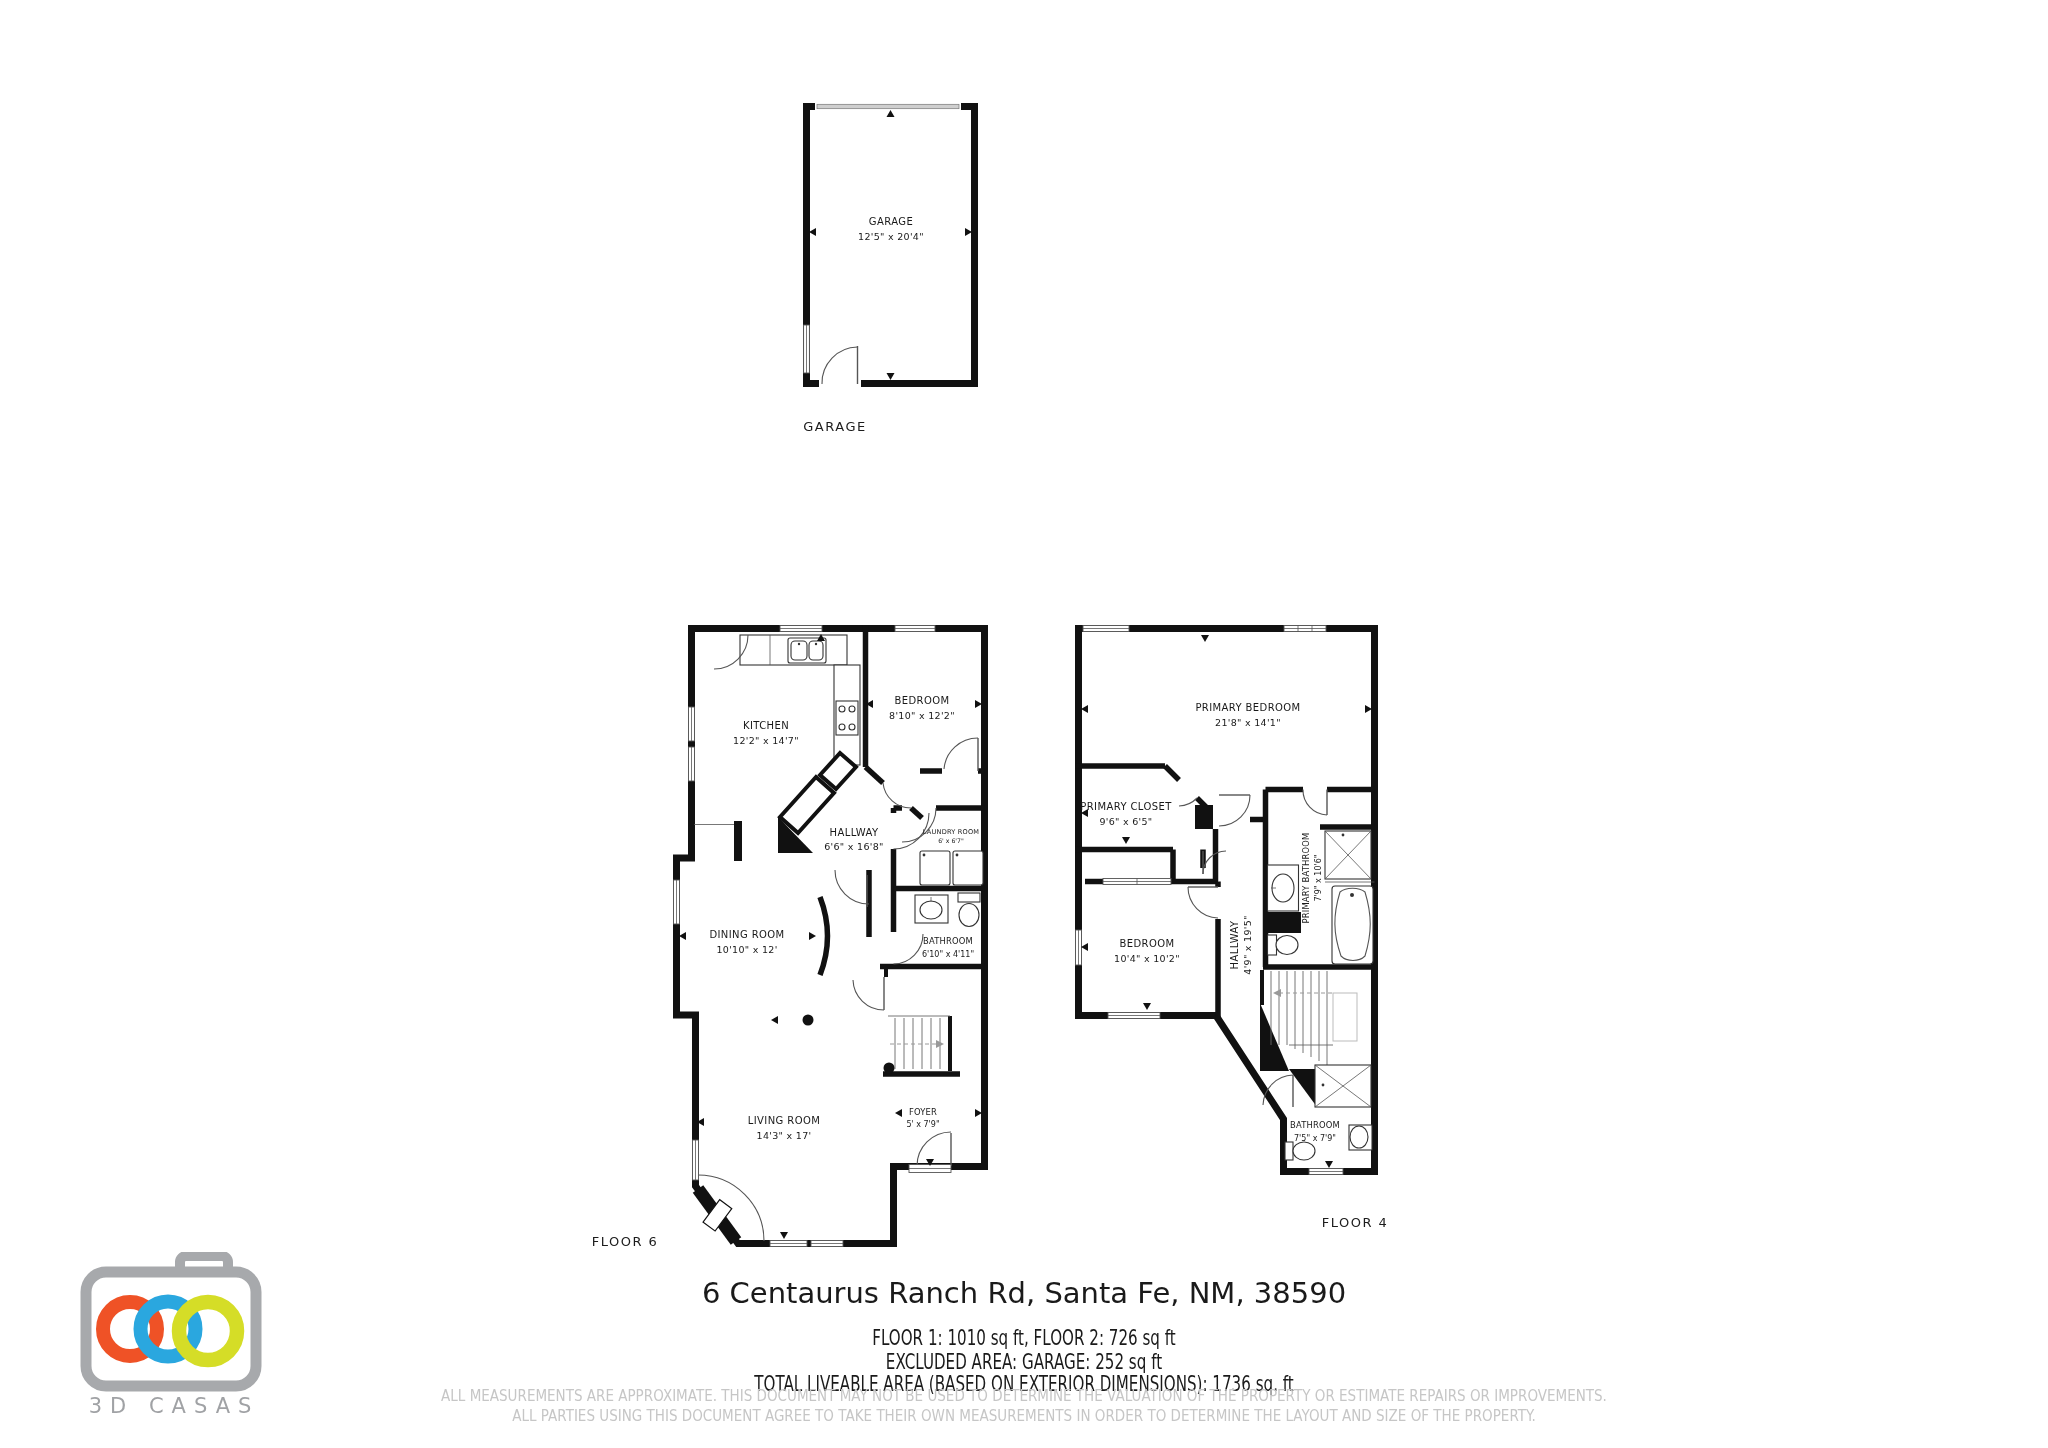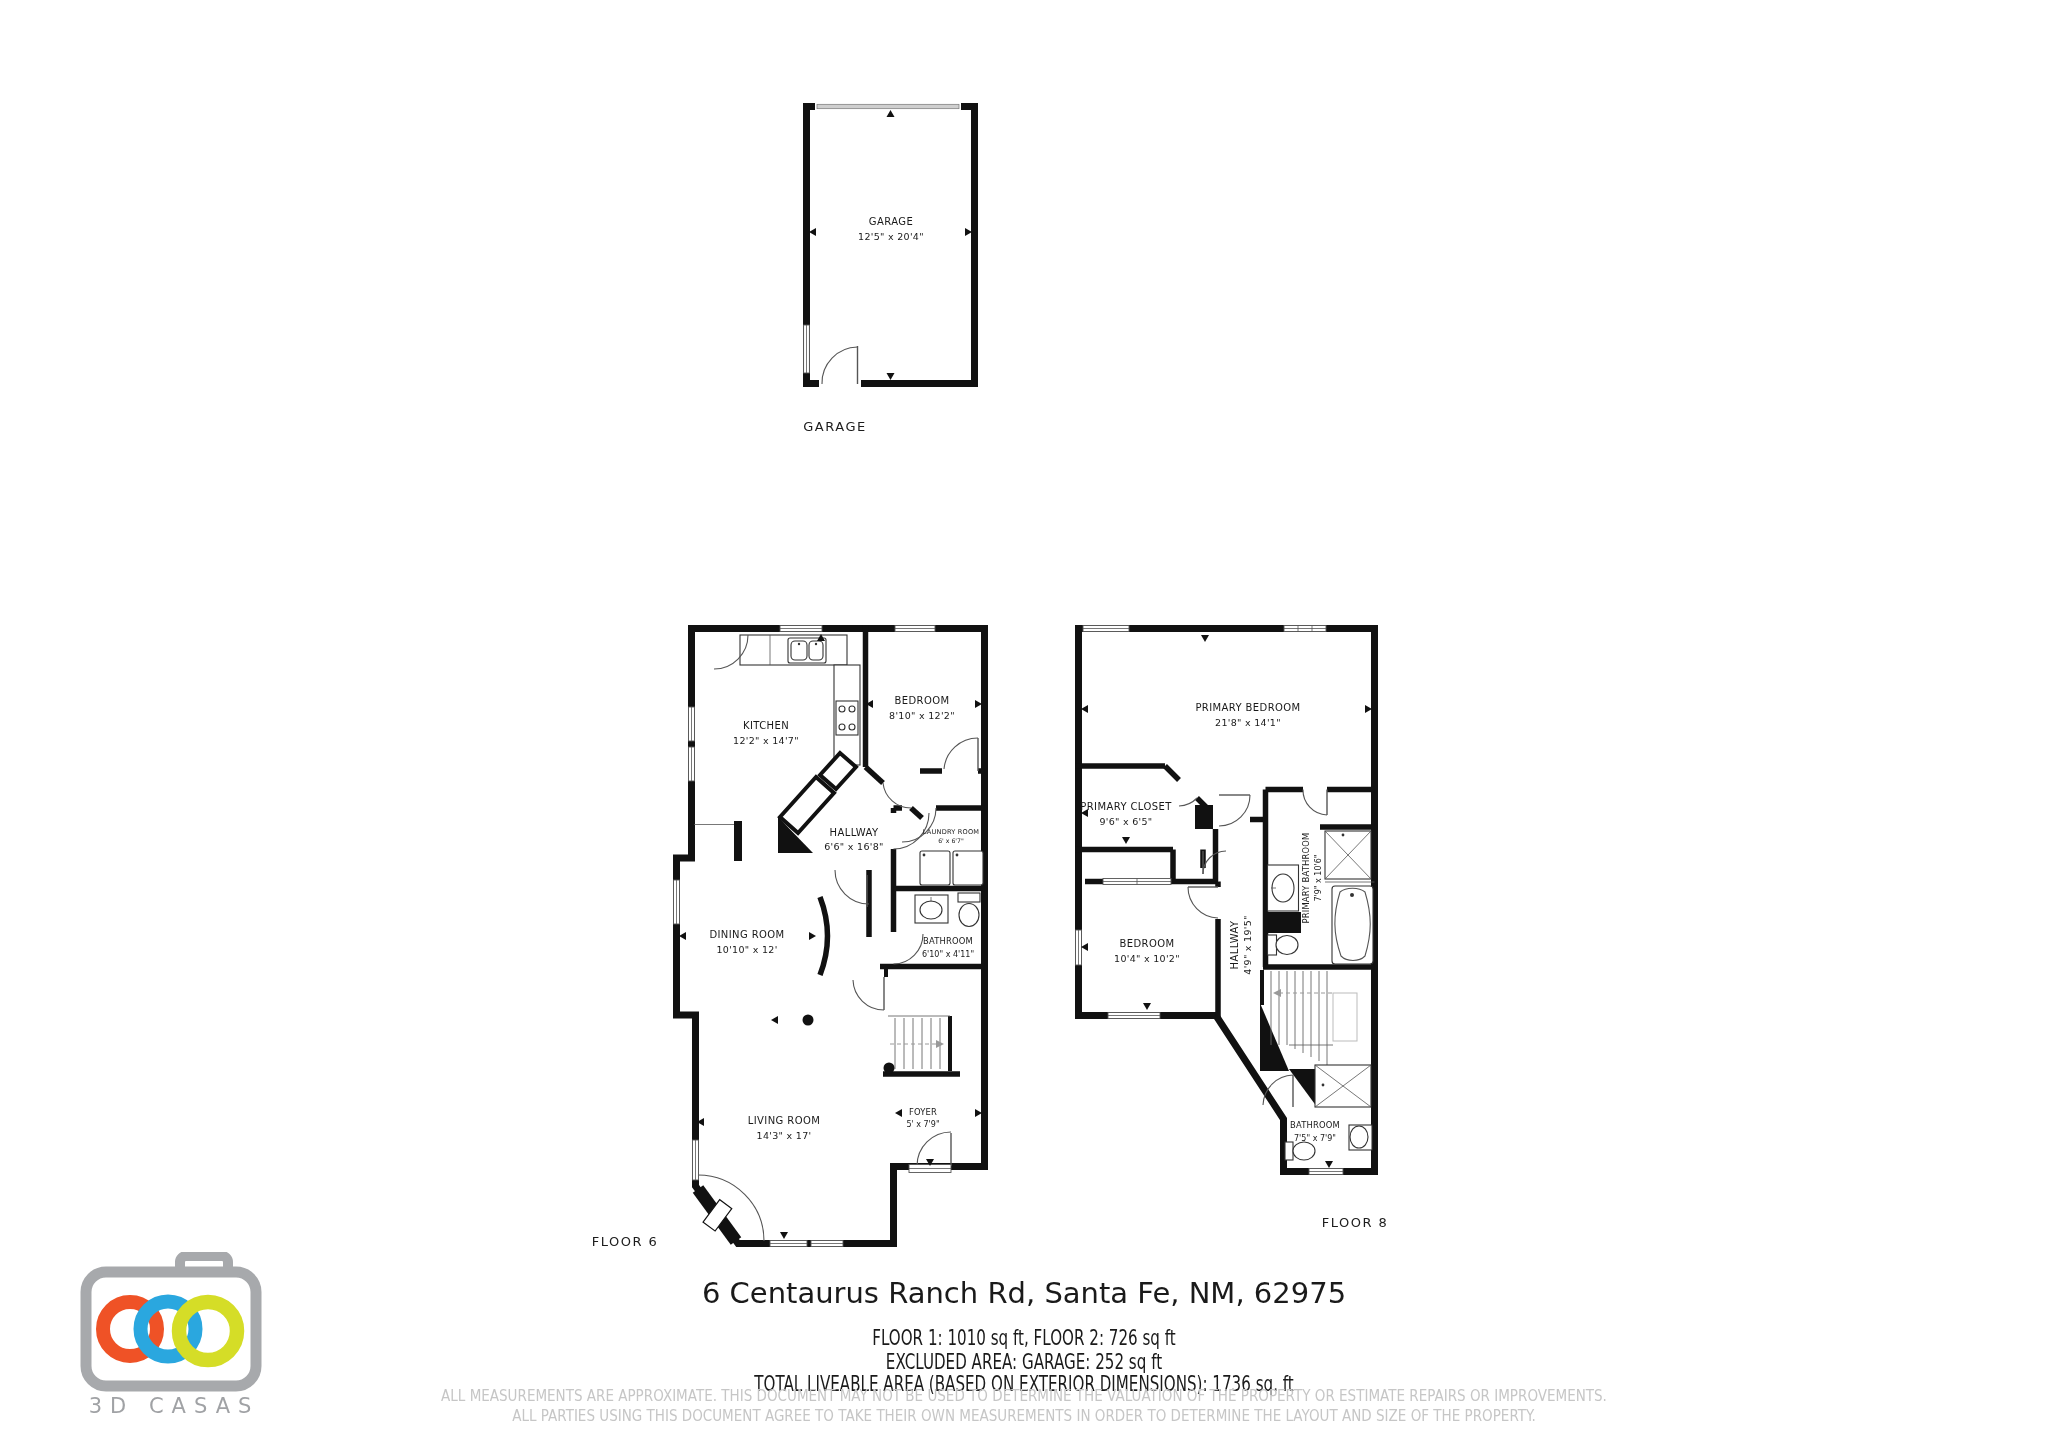--- a/index.html
+++ b/index.html
@@ -339,23 +339,23 @@
   <text class="dims" x="51" y="200">9'6" x 6'5"</text>
   <text class="name" x="72" y="322">BEDROOM</text>
   <text class="dims" x="72" y="337">10'4" x 10'2"</text>
   <text class="name" transform="translate(163 320) rotate(-90)">HALLWAY</text>
   <text class="dims" transform="translate(176 320) rotate(-90)">4'9" x 19'5"</text>
   <text class="name-md" transform="translate(234 253) rotate(-90)">PRIMARY BATHROOM</text>
   <text class="dims-md" transform="translate(246 253) rotate(-90)">7'9" x 10'6"</text>
   <text class="name-md" x="240" y="503">BATHROOM</text>
   <text class="dims-md" x="240" y="516">7'5" x 7'9"</text>
 </svg>
-<div class="caption" style="left:1290px; top:1215px;">FLOOR 8</div>
-
-<div class="footer-line" id="address">6 Centaurus Ranch Rd, Santa Fe, NM, 62975</div>
+<div class="caption" style="left:1290px; top:1215px;">FLOOR 4</div>
+
+<div class="footer-line" id="address">6 Centaurus Ranch Rd, Santa Fe, NM, 38590</div>
 <div class="footer-line sub" id="sub1">FLOOR 1: 1010 sq ft, FLOOR 2: 726 sq ft</div>
 <div class="footer-line sub" id="sub2">EXCLUDED AREA: GARAGE: 252 sq ft</div>
 <div class="footer-line sub" id="sub3">TOTAL LIVEABLE AREA (BASED ON EXTERIOR DIMENSIONS): 1736 sq. ft</div>
 <div class="footer-line disc" id="disc1">ALL MEASUREMENTS ARE APPROXIMATE. THIS DOCUMENT MAY NOT BE USED TO DETERMINE THE VALUATION OF THE PROPERTY OR ESTIMATE REPAIRS OR IMPROVEMENTS.</div>
 <div class="footer-line disc" id="disc2">ALL PARTIES USING THIS DOCUMENT AGREE TO TAKE THEIR OWN MEASUREMENTS IN ORDER TO DETERMINE THE LAYOUT AND SIZE OF THE PROPERTY.</div>
 
 <svg class="plan" id="logo" style="left:78px; top:1252px;" width="200" height="170" viewBox="0 0 200 170">
   <g>
     <rect x="102" y="4" width="48" height="26" rx="6" fill="none" stroke="#A7A9AC" stroke-width="10"></rect>
     <rect x="8" y="20" width="170" height="114" rx="20" fill="#ffffff" stroke="#A7A9AC" stroke-width="11"></rect>

